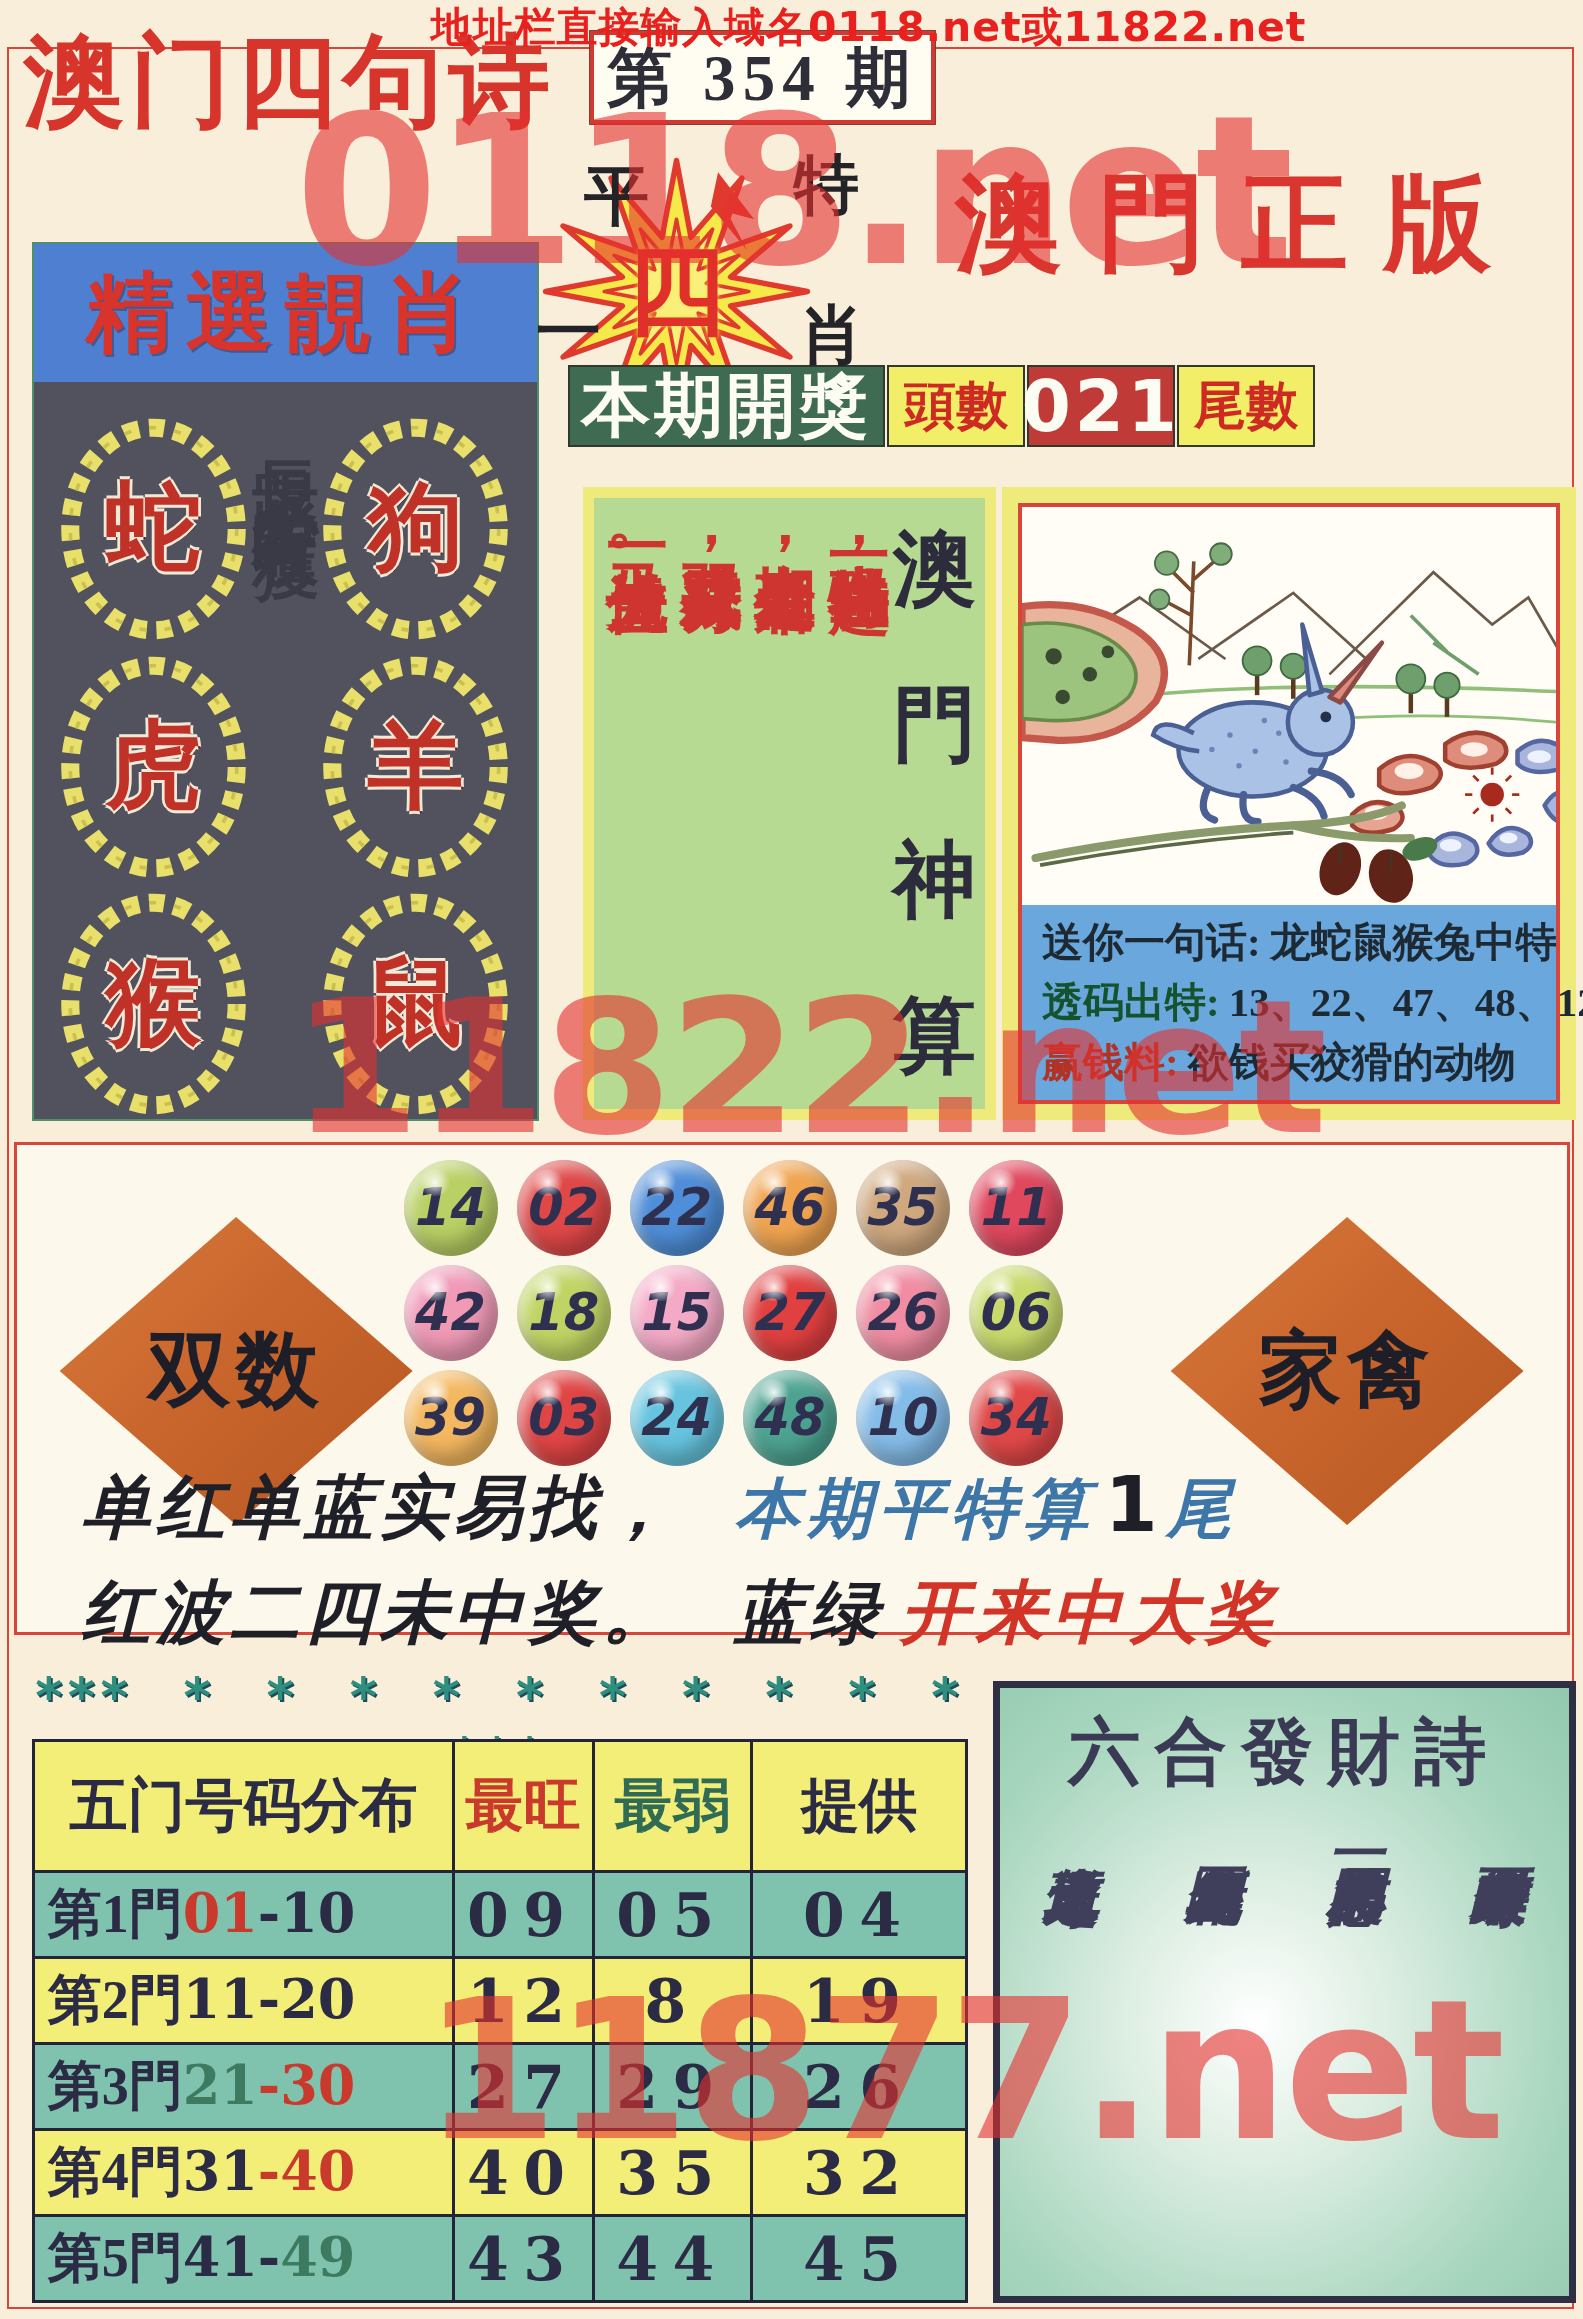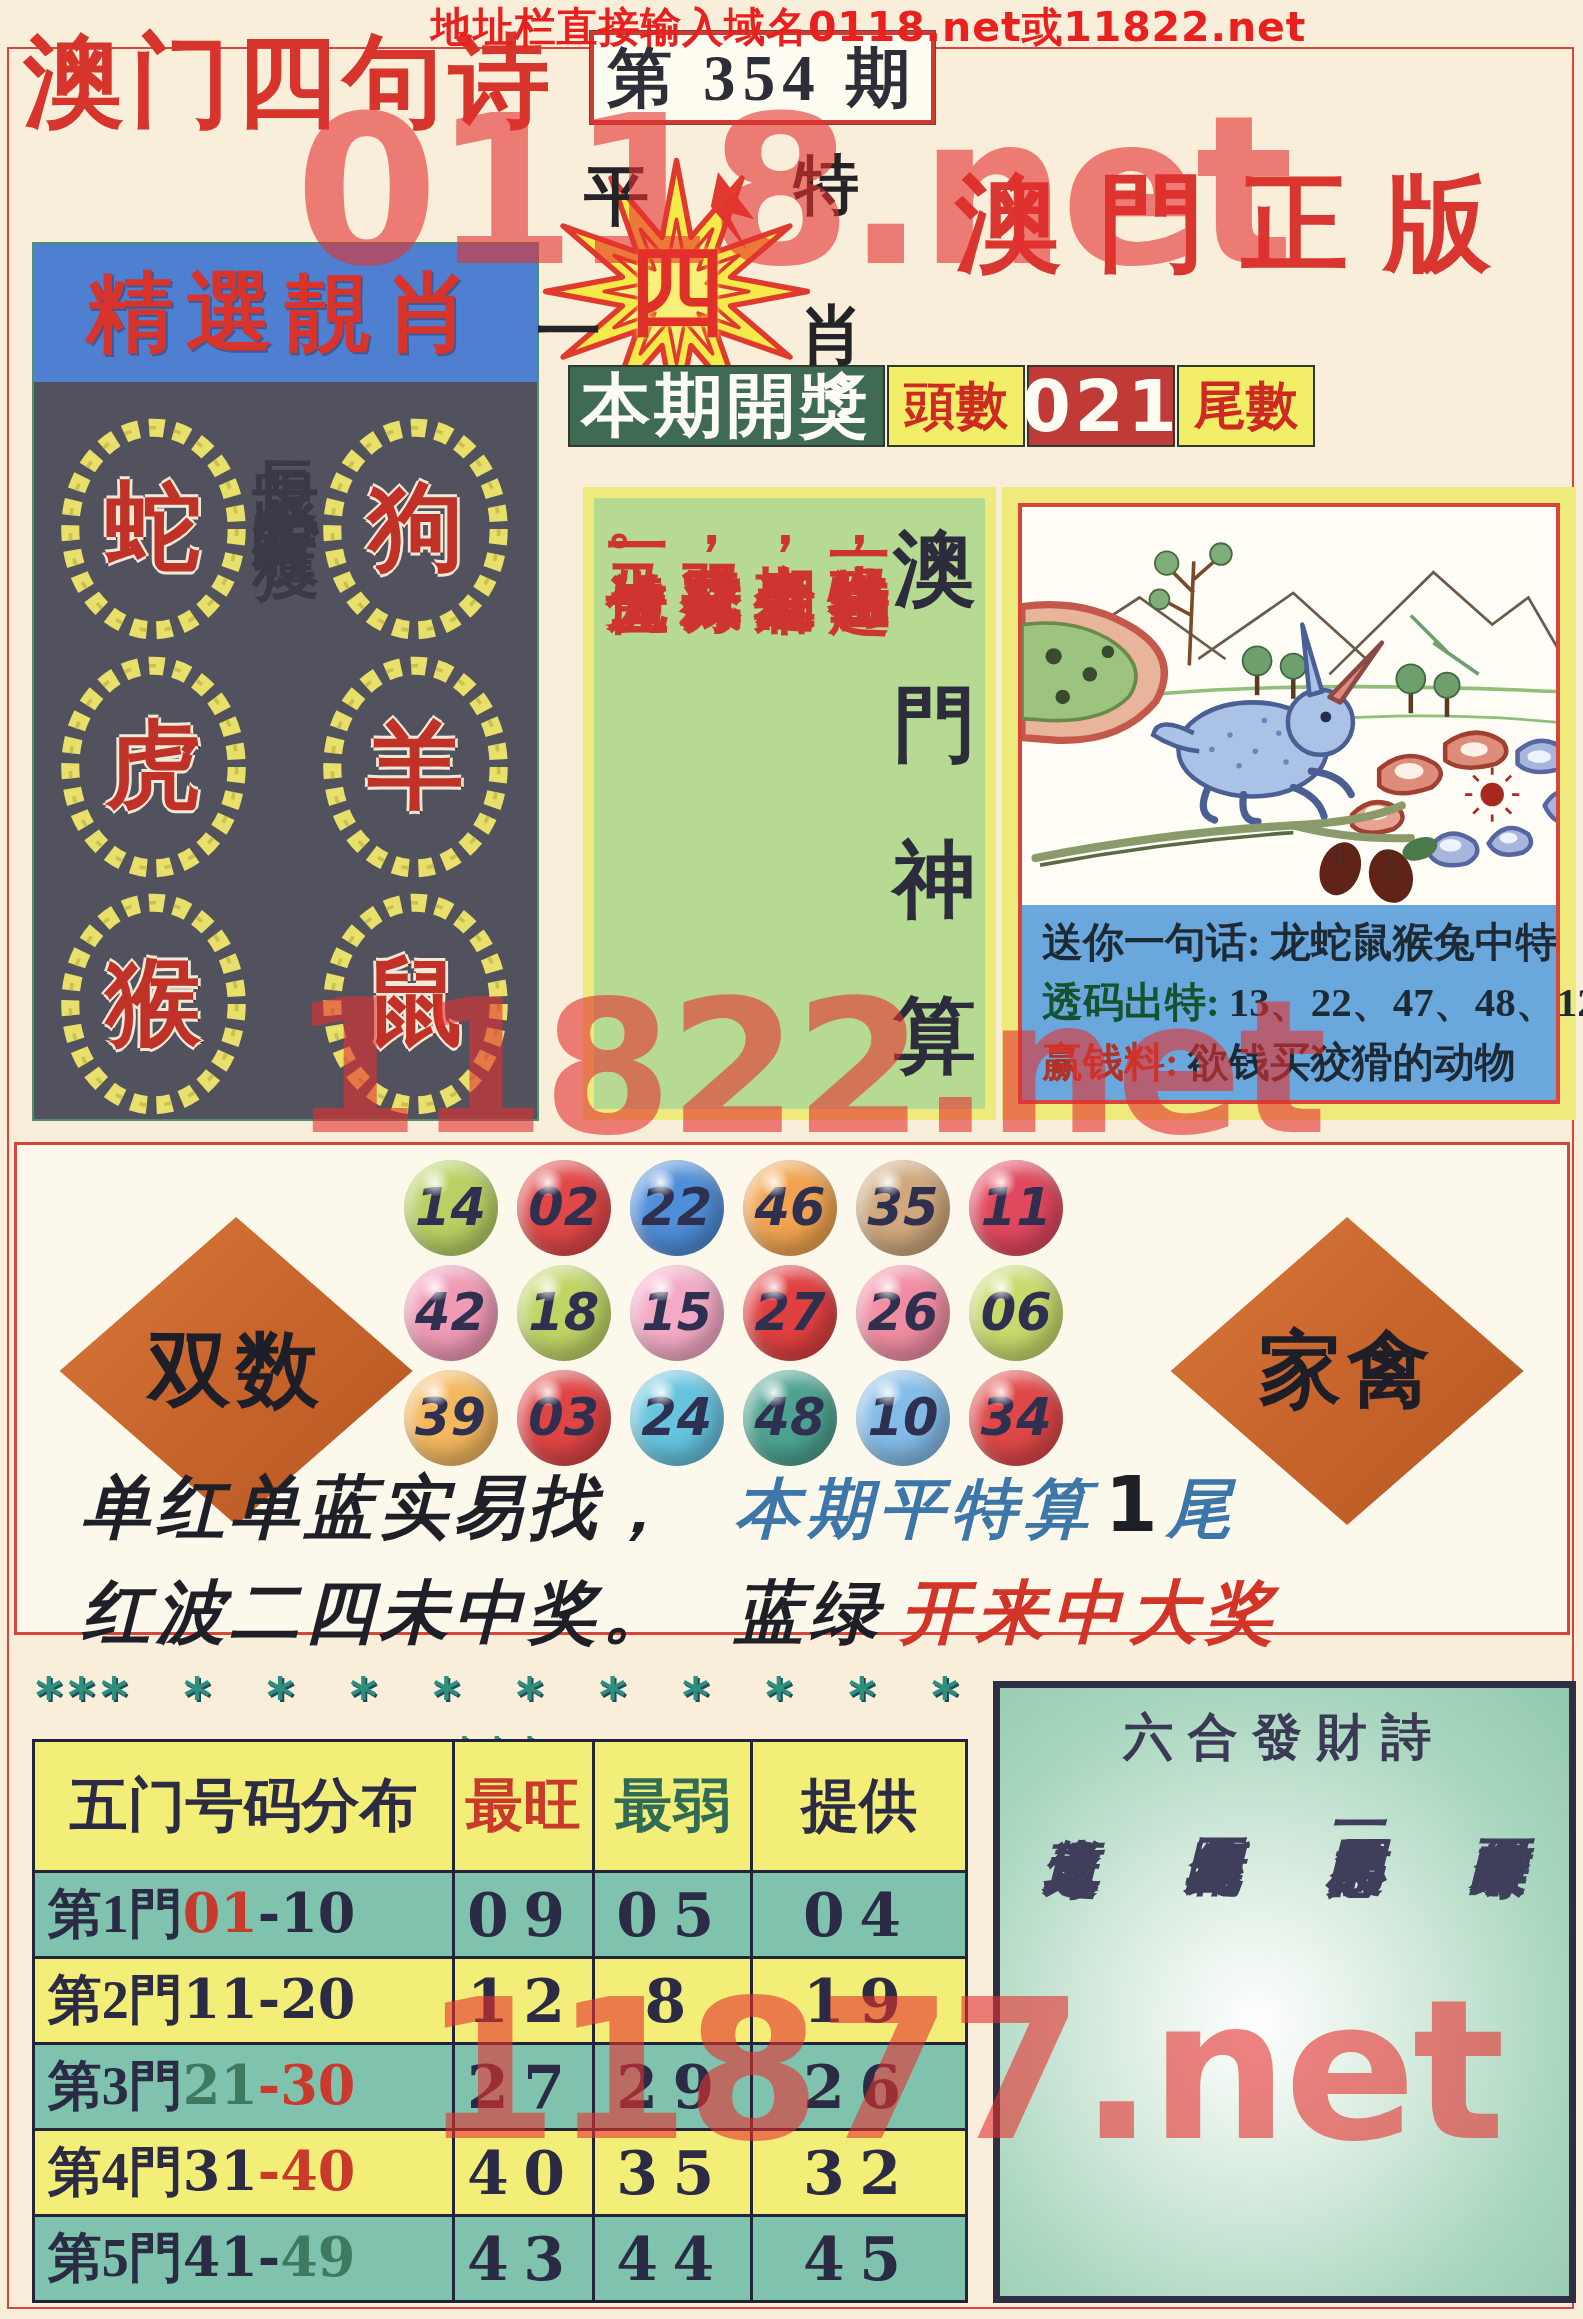--- a/index.html
+++ b/index.html
@@ -106,21 +106,21 @@
   .gtable td,.gtable th{border:3.6px solid #23233a;text-align:center;vertical-align:middle;padding:0;}
   .gtable th{background:#f2ee77;height:128px;font-size:58px;font-weight:900;}
   .gtable td{font-size:60px;font-weight:900;color:#2b2b45;height:83px;}
   .gtable .gate{font-size:54px;text-align:left;padding-left:12.7px;white-space:nowrap;}
   .gtable .num{letter-spacing:14.5px;font-family:"DejaVu Serif","Liberation Serif",serif;}
   .row-teal{background:#7fc3ae;} .row-yellow{background:#f2ee77;}
 
   
   .fortune{left:993px;top:1681px;width:583px;height:622px;border:7.2px solid #2e2e44;box-sizing:border-box;
     background:radial-gradient(ellipse at 45% 55%,#ffffff 0%,#ddeee2 30%,#a8d6bf 70%,#92c9ae 100%);z-index:1;}
-  .fortune-title{text-align:center;margin-top:16.3px;font-size:50px;font-weight:900;color:#3a3a54;letter-spacing:14.5px;}
+  .fortune-title{text-align:center;margin-top:16.3px;font-size:72px;font-weight:900;color:#3a3a54;letter-spacing:14.5px;}
   .fortune-cols{display:flex;justify-content:space-between;padding:23.5px 40px 0 40px;height:434px;}
   .fortune-col{writing-mode:vertical-rl;text-orientation:upright;font-size:56px;line-height:1.12;
     color:#3f3f5c;font-weight:900;font-style:italic;}
 
   
   .wm{color:rgba(228,48,46,.60);font-weight:900;z-index:50;pointer-events:none;white-space:nowrap;
     font-family:"DejaVu Sans","Liberation Sans",sans-serif;line-height:1;}
   .wm-top{left:295px;top:89px;font-size:206px;letter-spacing:-5.4px;}
   .wm-mid{left:291px;top:975px;font-size:186px;letter-spacing:-3.6px;}
   .wm-bot{left:387px;top:1974px;font-size:194px;letter-spacing:-3.6px;margin-left:36px;}

